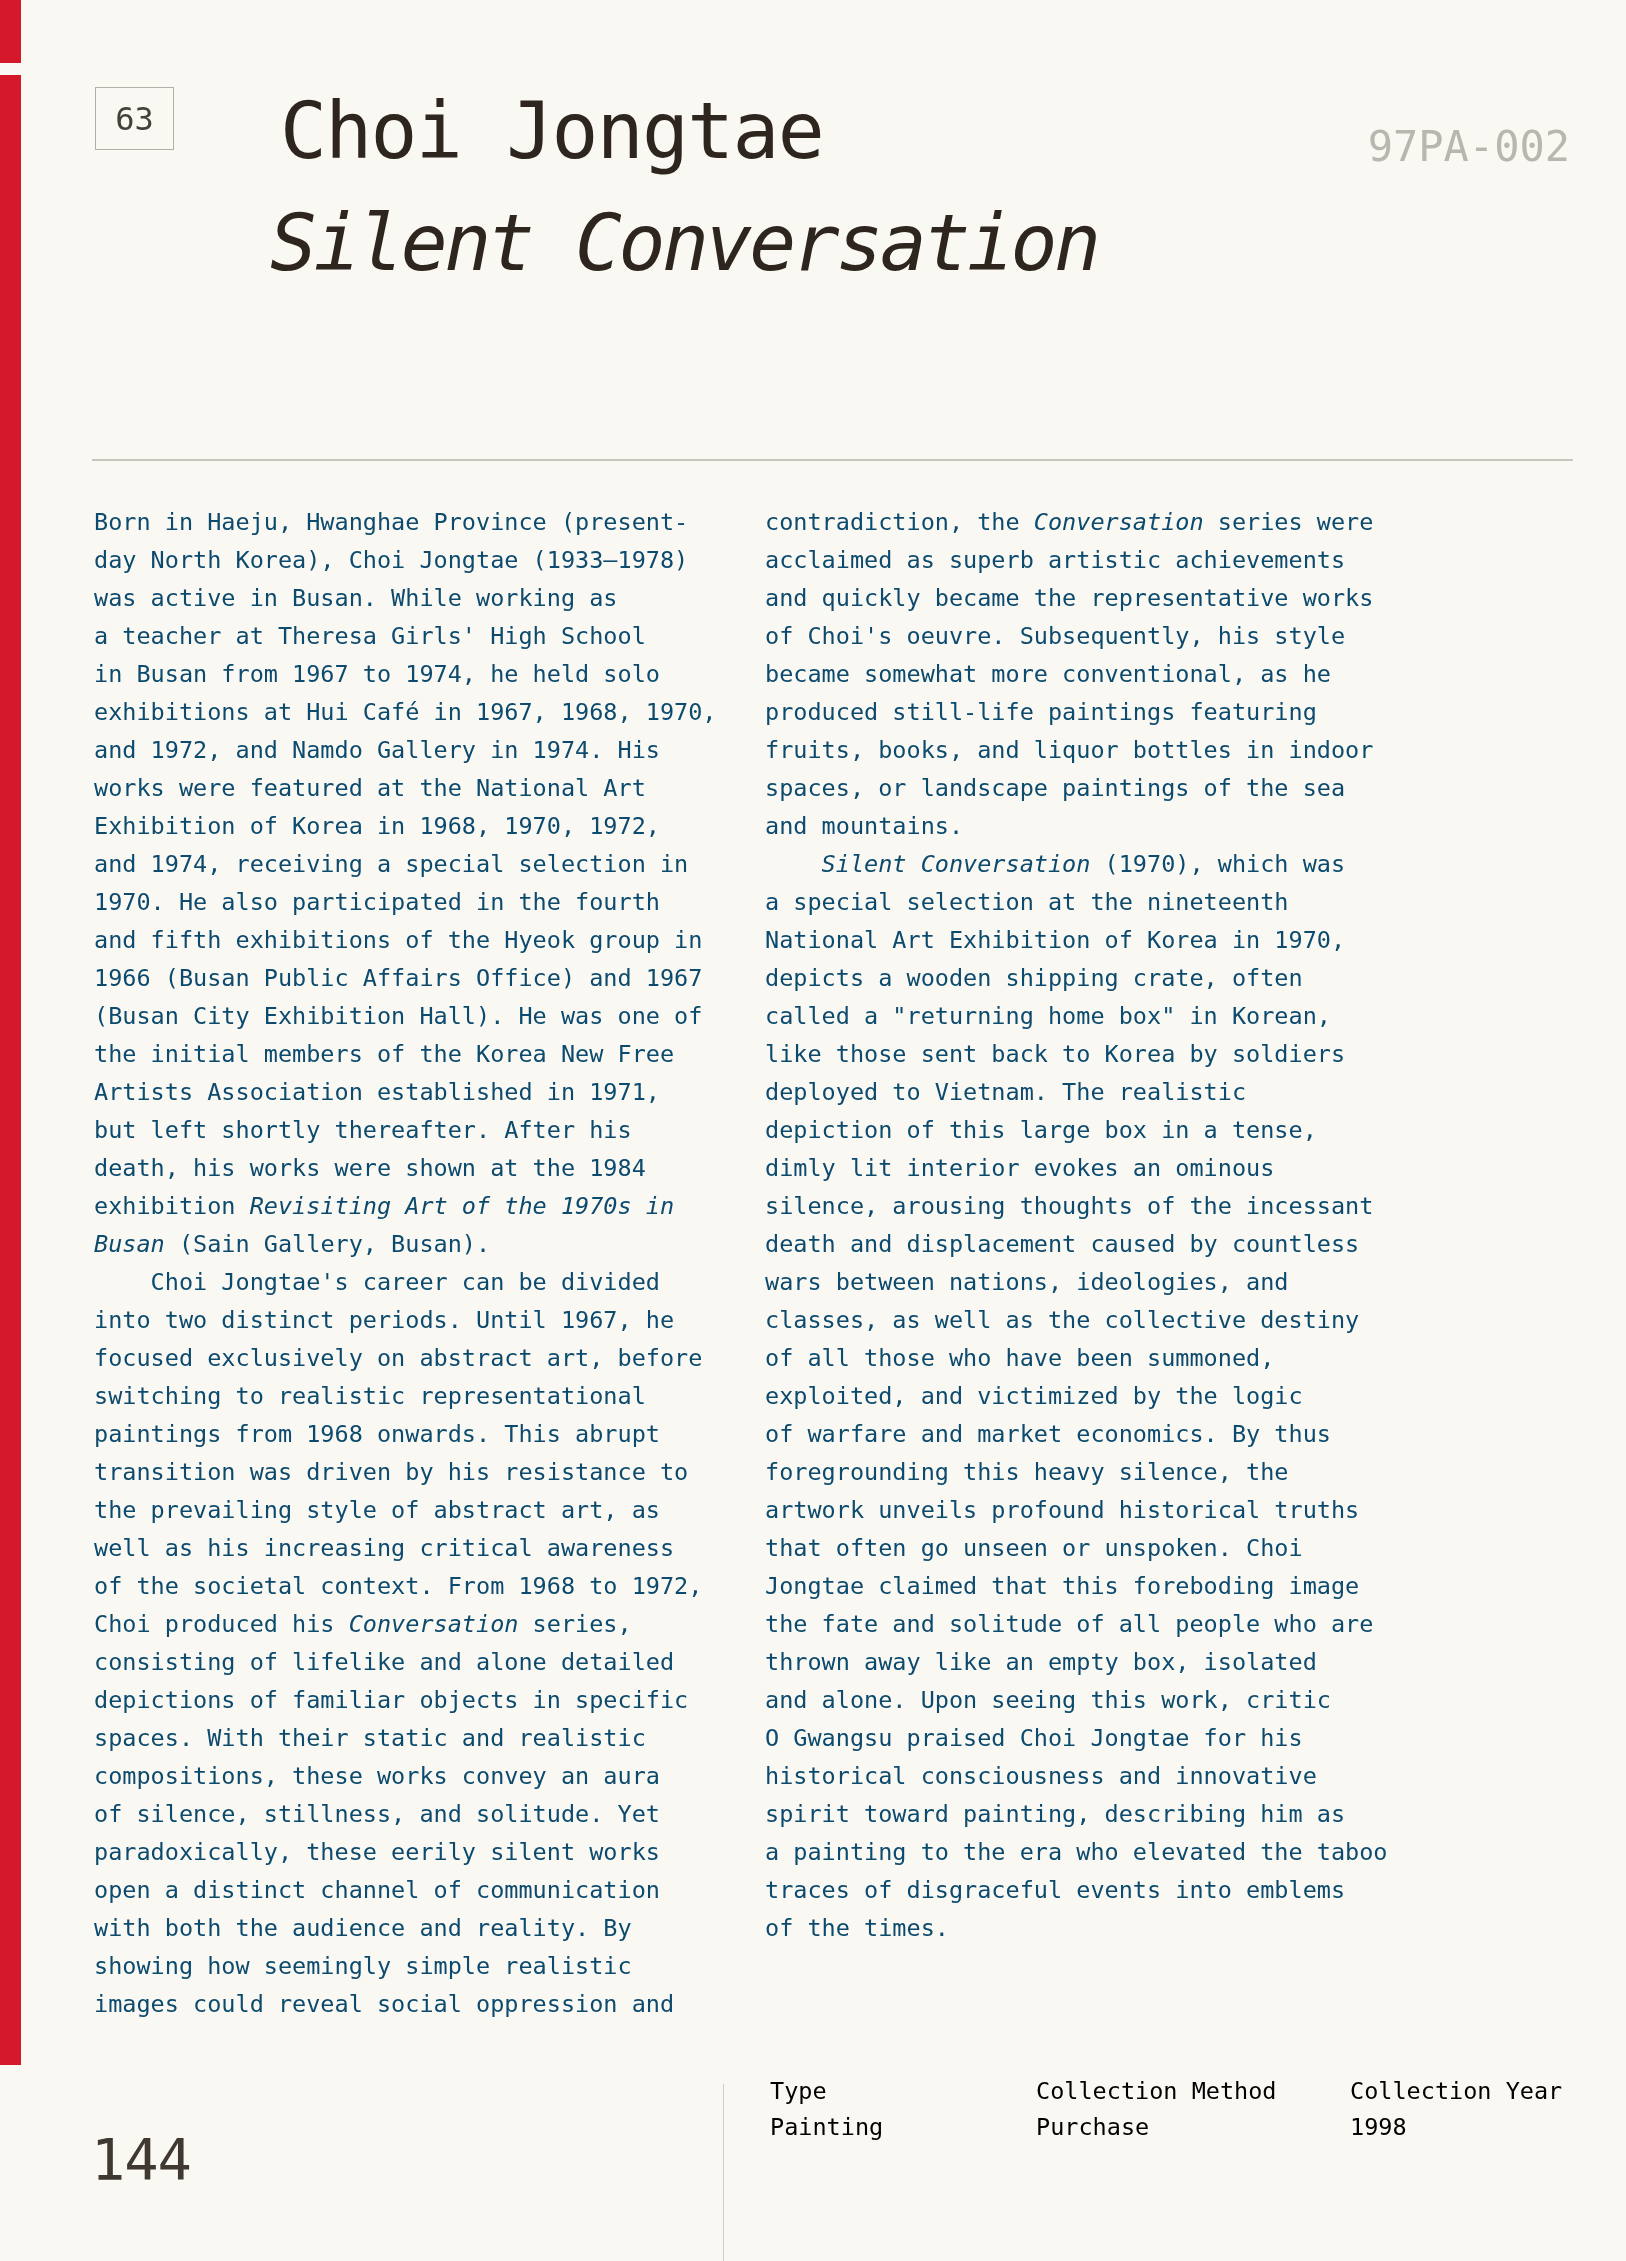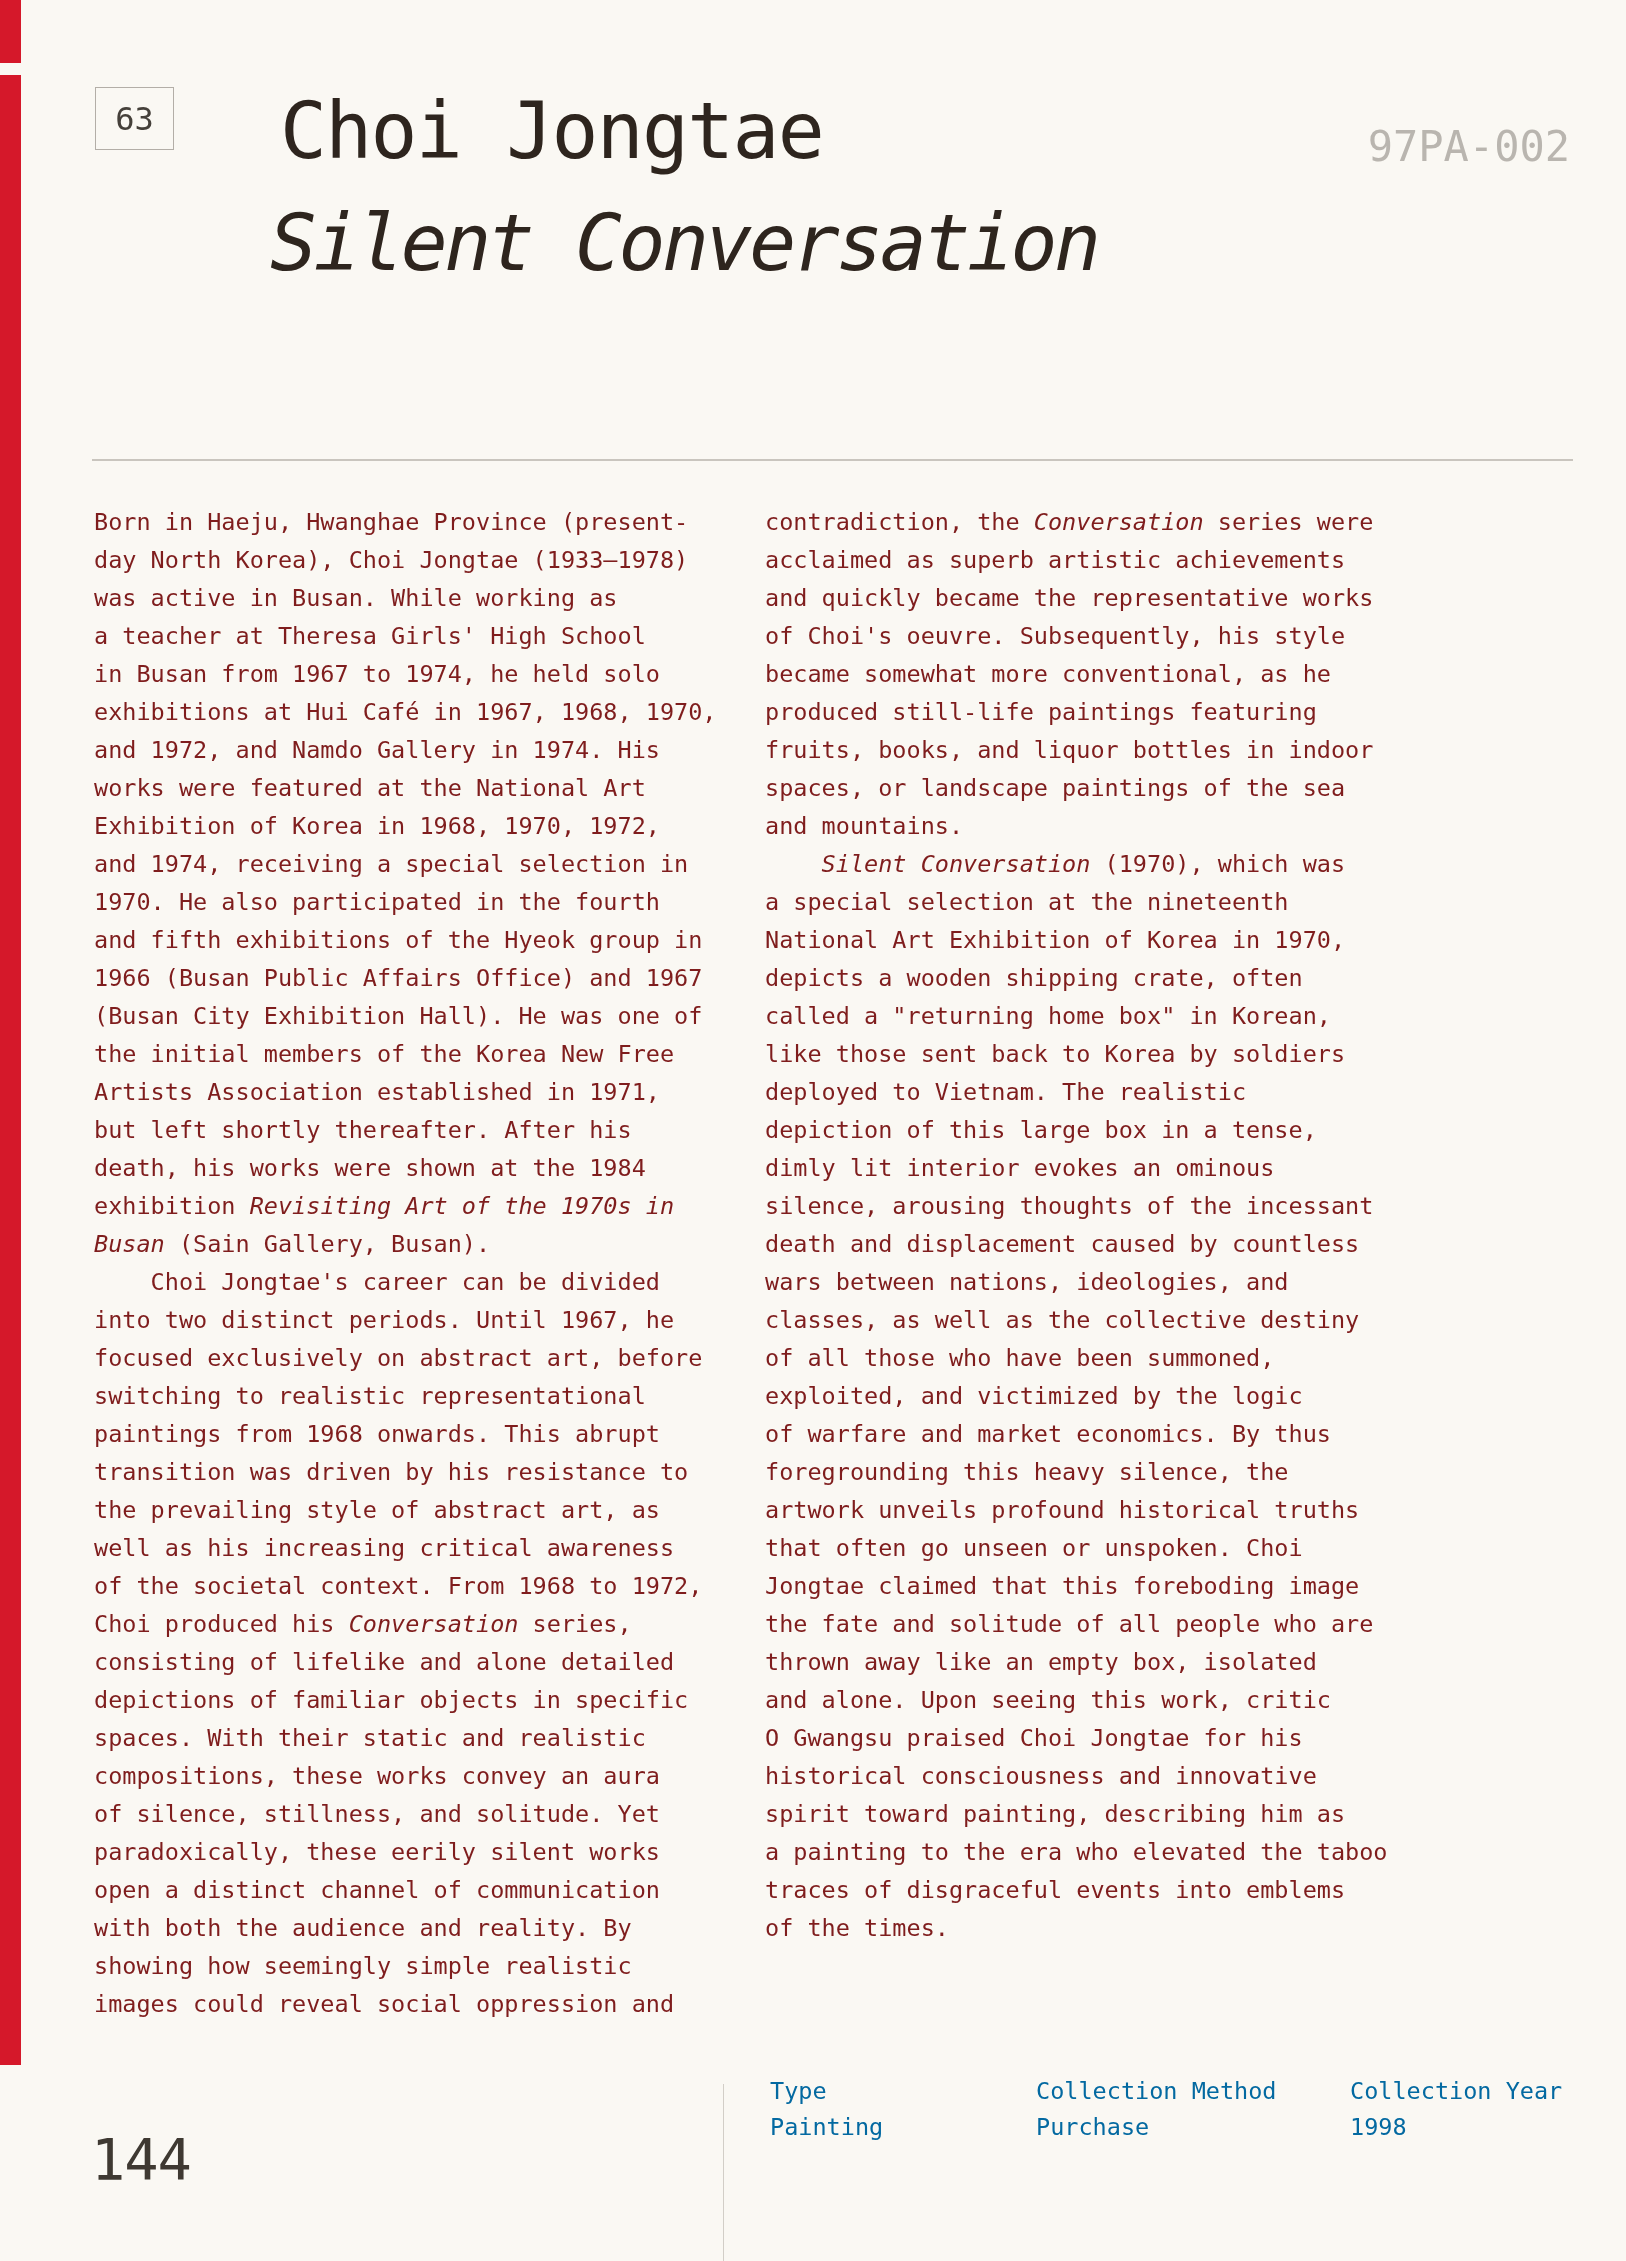--- a/index.html
+++ b/index.html
@@ -45,35 +45,35 @@
 
   .rule {
     position: absolute; left: 92px; top: 459px;
     width: 1481px; height: 1.7px; background: #c9c5be;
     border: none; margin: 0;
   }
 
   
   .col {
     position: absolute; top: 503px; width: 660px;
-    font-size: 23.5px; line-height: 38px; color: #7f1d1d;
+    font-size: 23.5px; line-height: 38px; color: #0c4a6e;
   }
   .col .line { white-space: pre; }
   .col .line em { font-style: italic; }
   .col.left  { left: 94px; }
   .col.right { left: 765px; }
 
   
   .footer-vline {
     position: absolute; left: 723px; top: 2084px;
     width: 1.1px; height: 177px; background: #d2cec7;
   }
   .meta-col {
     position: absolute; top: 2073px;
-    font-size: 23.5px; line-height: 36px; color: #0369a1;
+    font-size: 23.5px; line-height: 36px; color: #000000;
     white-space: pre;
   }
   .meta-col.c0 { left: 770px; }
   .meta-col.c1 { left: 1036px; }
   .meta-col.c2 { left: 1350px; }
   .page-number {
     position: absolute; left: 91px; top: 2132px;
     font-size: 57px; line-height: 1; color: #3f3932;
     letter-spacing: -1.1px;
   }

